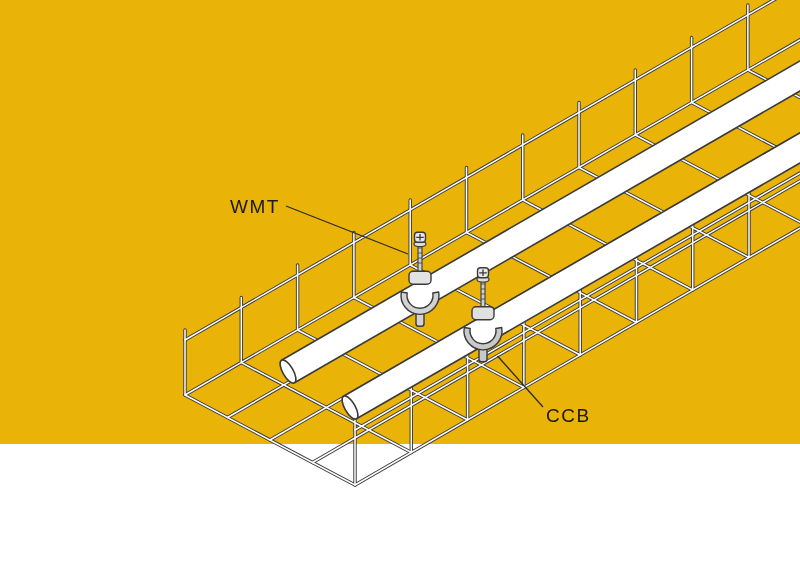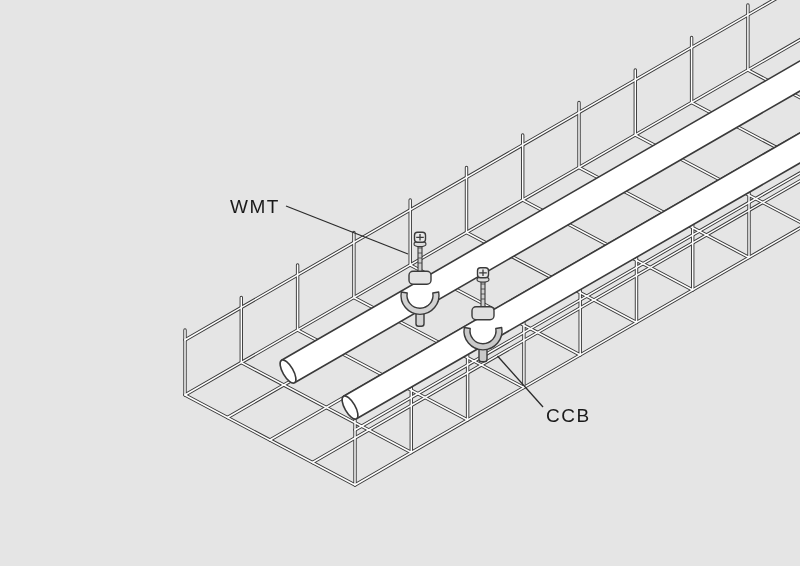--- a/index.html
+++ b/index.html
@@ -7,22 +7,22 @@
     padding: 0;
     background: #ffffff;
     width: 800px;
     height: 566px;
     overflow: hidden;
     font-family: "Liberation Sans", sans-serif;
   }
   .stage {
     position: relative;
     width: 800px;
-    height: 566px;
-    background: #e5e5e5;
+    height: 444px;
+    background: #eab308;
   }
   svg { display: block; }
   .callout-text {
     font-family: "Liberation Sans", sans-serif;
     font-size: 19px;
     letter-spacing: 1.5px;
     fill: #1a1a1a;
   }
 </style>
 </head>

